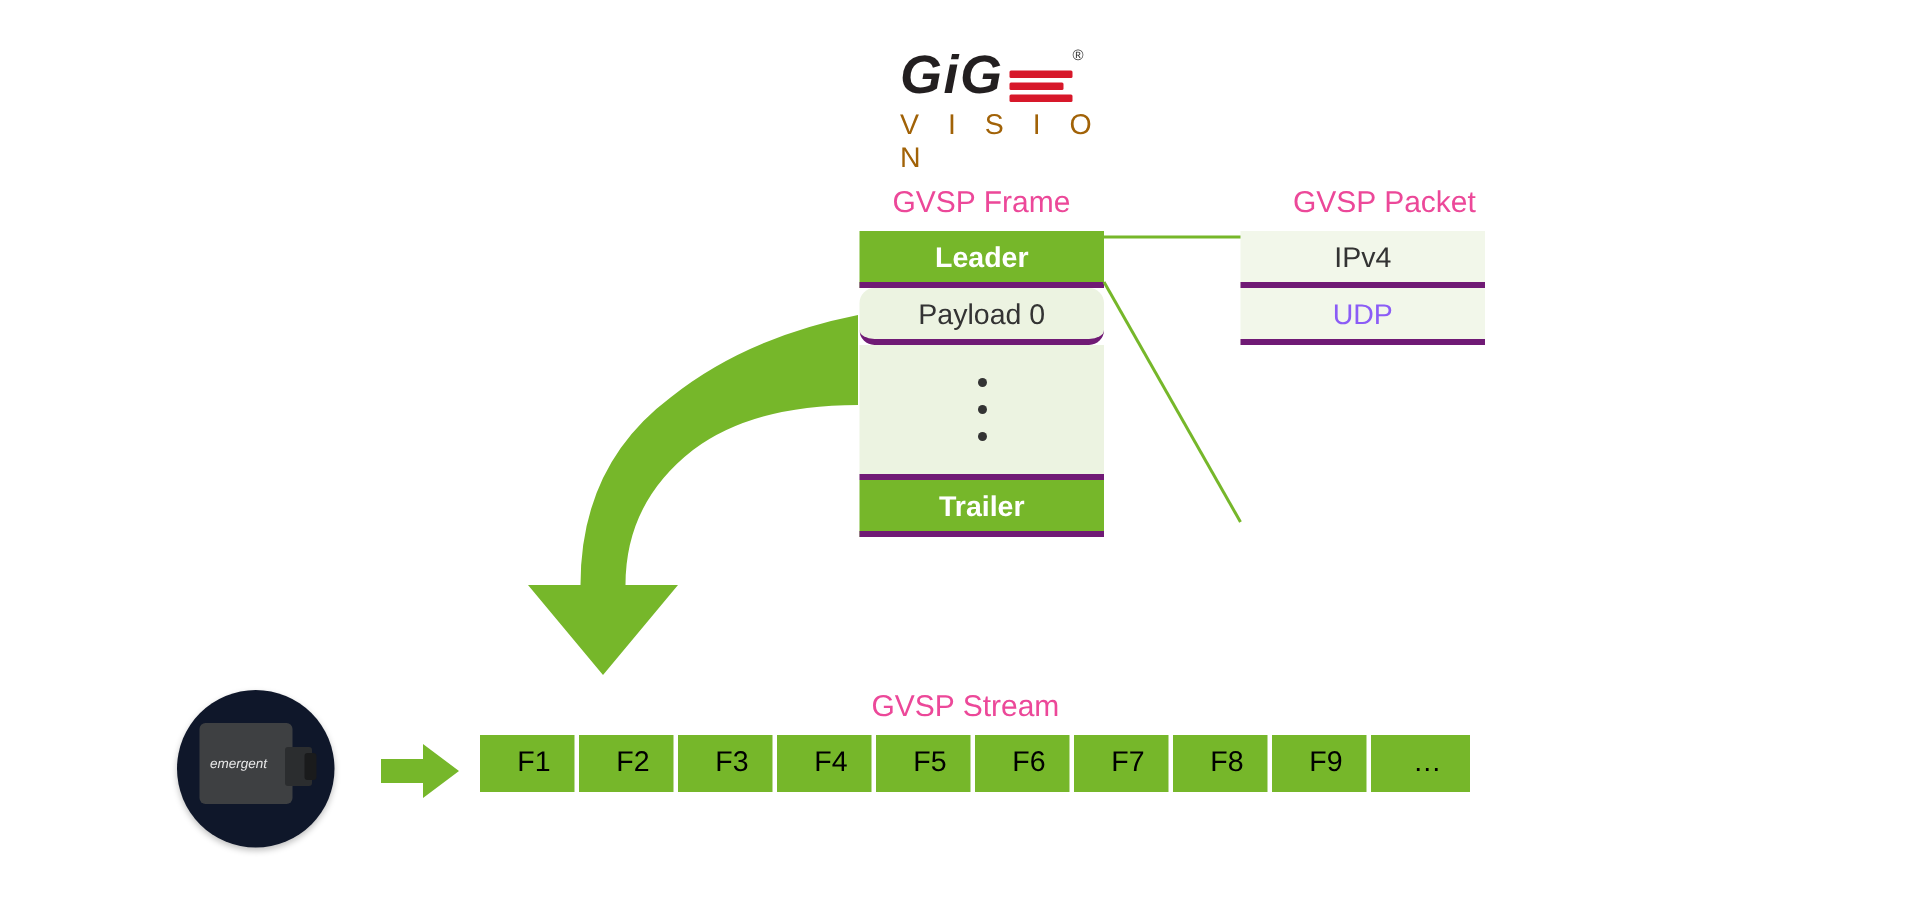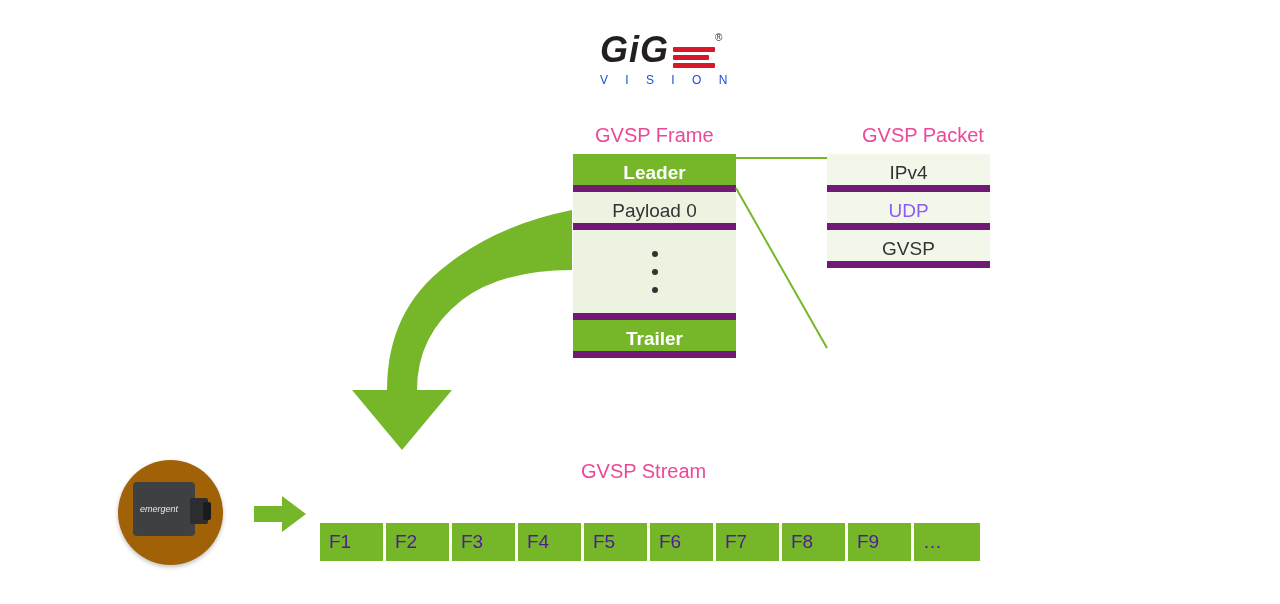--- a/index.html
+++ b/index.html
@@ -6,60 +6,60 @@
 body{width:1280px;height:604px;font-family:Arial,Helvetica,sans-serif;background:#fff;position:relative;overflow:hidden;}
 
 
 .logo{position:absolute;top:32px;left:600px;width:160px;}
 .logo-top{font-size:36px;font-weight:800;font-style:italic;color:#231f20;letter-spacing:1px;line-height:1;}
 .logo-bars{display:inline-block;vertical-align:middle;margin-left:4px;}
 .logo-bars span{display:block;width:40px;height:5px;background:#d7182a;margin:3px 0;border-radius:1px;}
 .logo-bars span:nth-child(1){width:42px;}
 .logo-bars span:nth-child(2){width:36px;}
 .logo-bars span:nth-child(3){width:42px;}
-.logo-sub{font-size:12px;letter-spacing:7px;color:#1d4ed8;font-weight:400;margin-top:2px;}
+.logo-sub{font-size:19px;letter-spacing:7px;color:#a16207;font-weight:400;margin-top:2px;}
 .logo .reg{font-size:10px;color:#333;vertical-align:top;}
 
 
 .title{position:absolute;font-size:20px;color:#ec4899;}
 .title.frame{top:124px;left:595px;}
 .title.packet{top:124px;left:862px;}
 .title.stream{top:460px;left:581px;}
 
 
 .frame-col{position:absolute;top:154px;left:573px;width:163px;}
-.cell{height:38px;line-height:38px;text-align:center;font-size:19px;border-bottom:7px solid #701a75;}
+.cell{height:38px;line-height:38px;text-align:center;font-size:19px;border-bottom:4px solid #701a75;}
 .cell.header{background:#76b72a;color:#fff;font-weight:700;}
-.cell.light{background:#ecf3e1;color:#333;}
+.cell.light{background:#ecf3e1;color:#333;border-radius:10px;}
 .cell.mid{background:#e2ecd2;color:#333;}
 .cell.dots{background:#ecf3e1;height:90px;display:flex;flex-direction:column;justify-content:center;align-items:center;gap:12px;}
 .cell.dots div{width:6px;height:6px;background:#333;border-radius:50%;}
 
 
 .packet-col{position:absolute;top:154px;left:827px;width:163px;}
 .packet-col .cell{background:#f2f7ea;color:#333;}
 .packet-col .cell.udp{color:#8b5cf6;}
 svg.connectors{position:absolute;top:150px;left:736px;width:91px;height:220px;overflow:visible;}
 
 
 svg.big-arrow{position:absolute;top:200px;left:322px;width:280px;height:260px;overflow:visible;}
 
 
-.cam-circle{position:absolute;top:460px;left:118px;width:105px;height:105px;border-radius:50%;background:#a16207;box-shadow:0 2px 4px rgba(0,0,0,0.25);}
+.cam-circle{position:absolute;top:460px;left:118px;width:105px;height:105px;border-radius:50%;background:#0f172a;box-shadow:0 2px 4px rgba(0,0,0,0.25);}
 .cam-body{position:absolute;top:22px;left:15px;width:62px;height:54px;background:#3e4042;border-radius:4px;}
 .cam-lens-mount{position:absolute;top:38px;left:72px;width:18px;height:26px;background:#2b2d2f;border-radius:2px;}
 .cam-lens{position:absolute;top:42px;left:85px;width:8px;height:18px;background:#1a1b1c;border-radius:2px;}
 .cam-brand{position:absolute;top:44px;left:22px;color:#e8e8e8;font-size:9px;font-style:italic;}
 
 
 svg.small-arrow{position:absolute;top:494px;left:252px;width:56px;height:40px;}
 
 
 .stream{position:absolute;top:490px;left:320px;display:flex;}
-.stream .sc{width:66px;height:38px;background:#76b72a;color:#4c1d95;font-size:19px;font-weight:400;line-height:38px;text-align:left;padding-left:9px;border-right:3px solid #fff;margin-top:33px;}
+.stream .sc{width:66px;height:38px;background:#76b72a;color:#000000;font-size:19px;font-weight:400;line-height:38px;text-align:center;padding-left:9px;border-right:3px solid #fff;}
 .stream .sc:last-child{border-right:none;}
 
 </style>
 </head>
 <body>
 
 <div class="logo">
   <div>
     <span class="logo-top">GiG</span><span class="logo-bars"><span></span><span></span><span></span></span><span class="reg">®</span>
   </div>
@@ -77,21 +77,20 @@
       <div></div>
       <div></div>
       <div></div>
     </div>
   <div class="cell header">Trailer</div>
 </div>
 
 <div class="packet-col">
   <div class="cell">IPv4</div>
   <div class="cell udp">UDP</div>
-  <div class="cell">GVSP</div>
 </div>
 
 <svg class="connectors">
   <line x1="0" y1="8" x2="91" y2="8" stroke="#76b72a" stroke-width="2"></line>
   <line x1="0" y1="38" x2="91" y2="198" stroke="#76b72a" stroke-width="2"></line>
 </svg>
 
 <svg class="big-arrow" viewBox="0 0 280 260">
   <path d="M250 10
            L250 70

